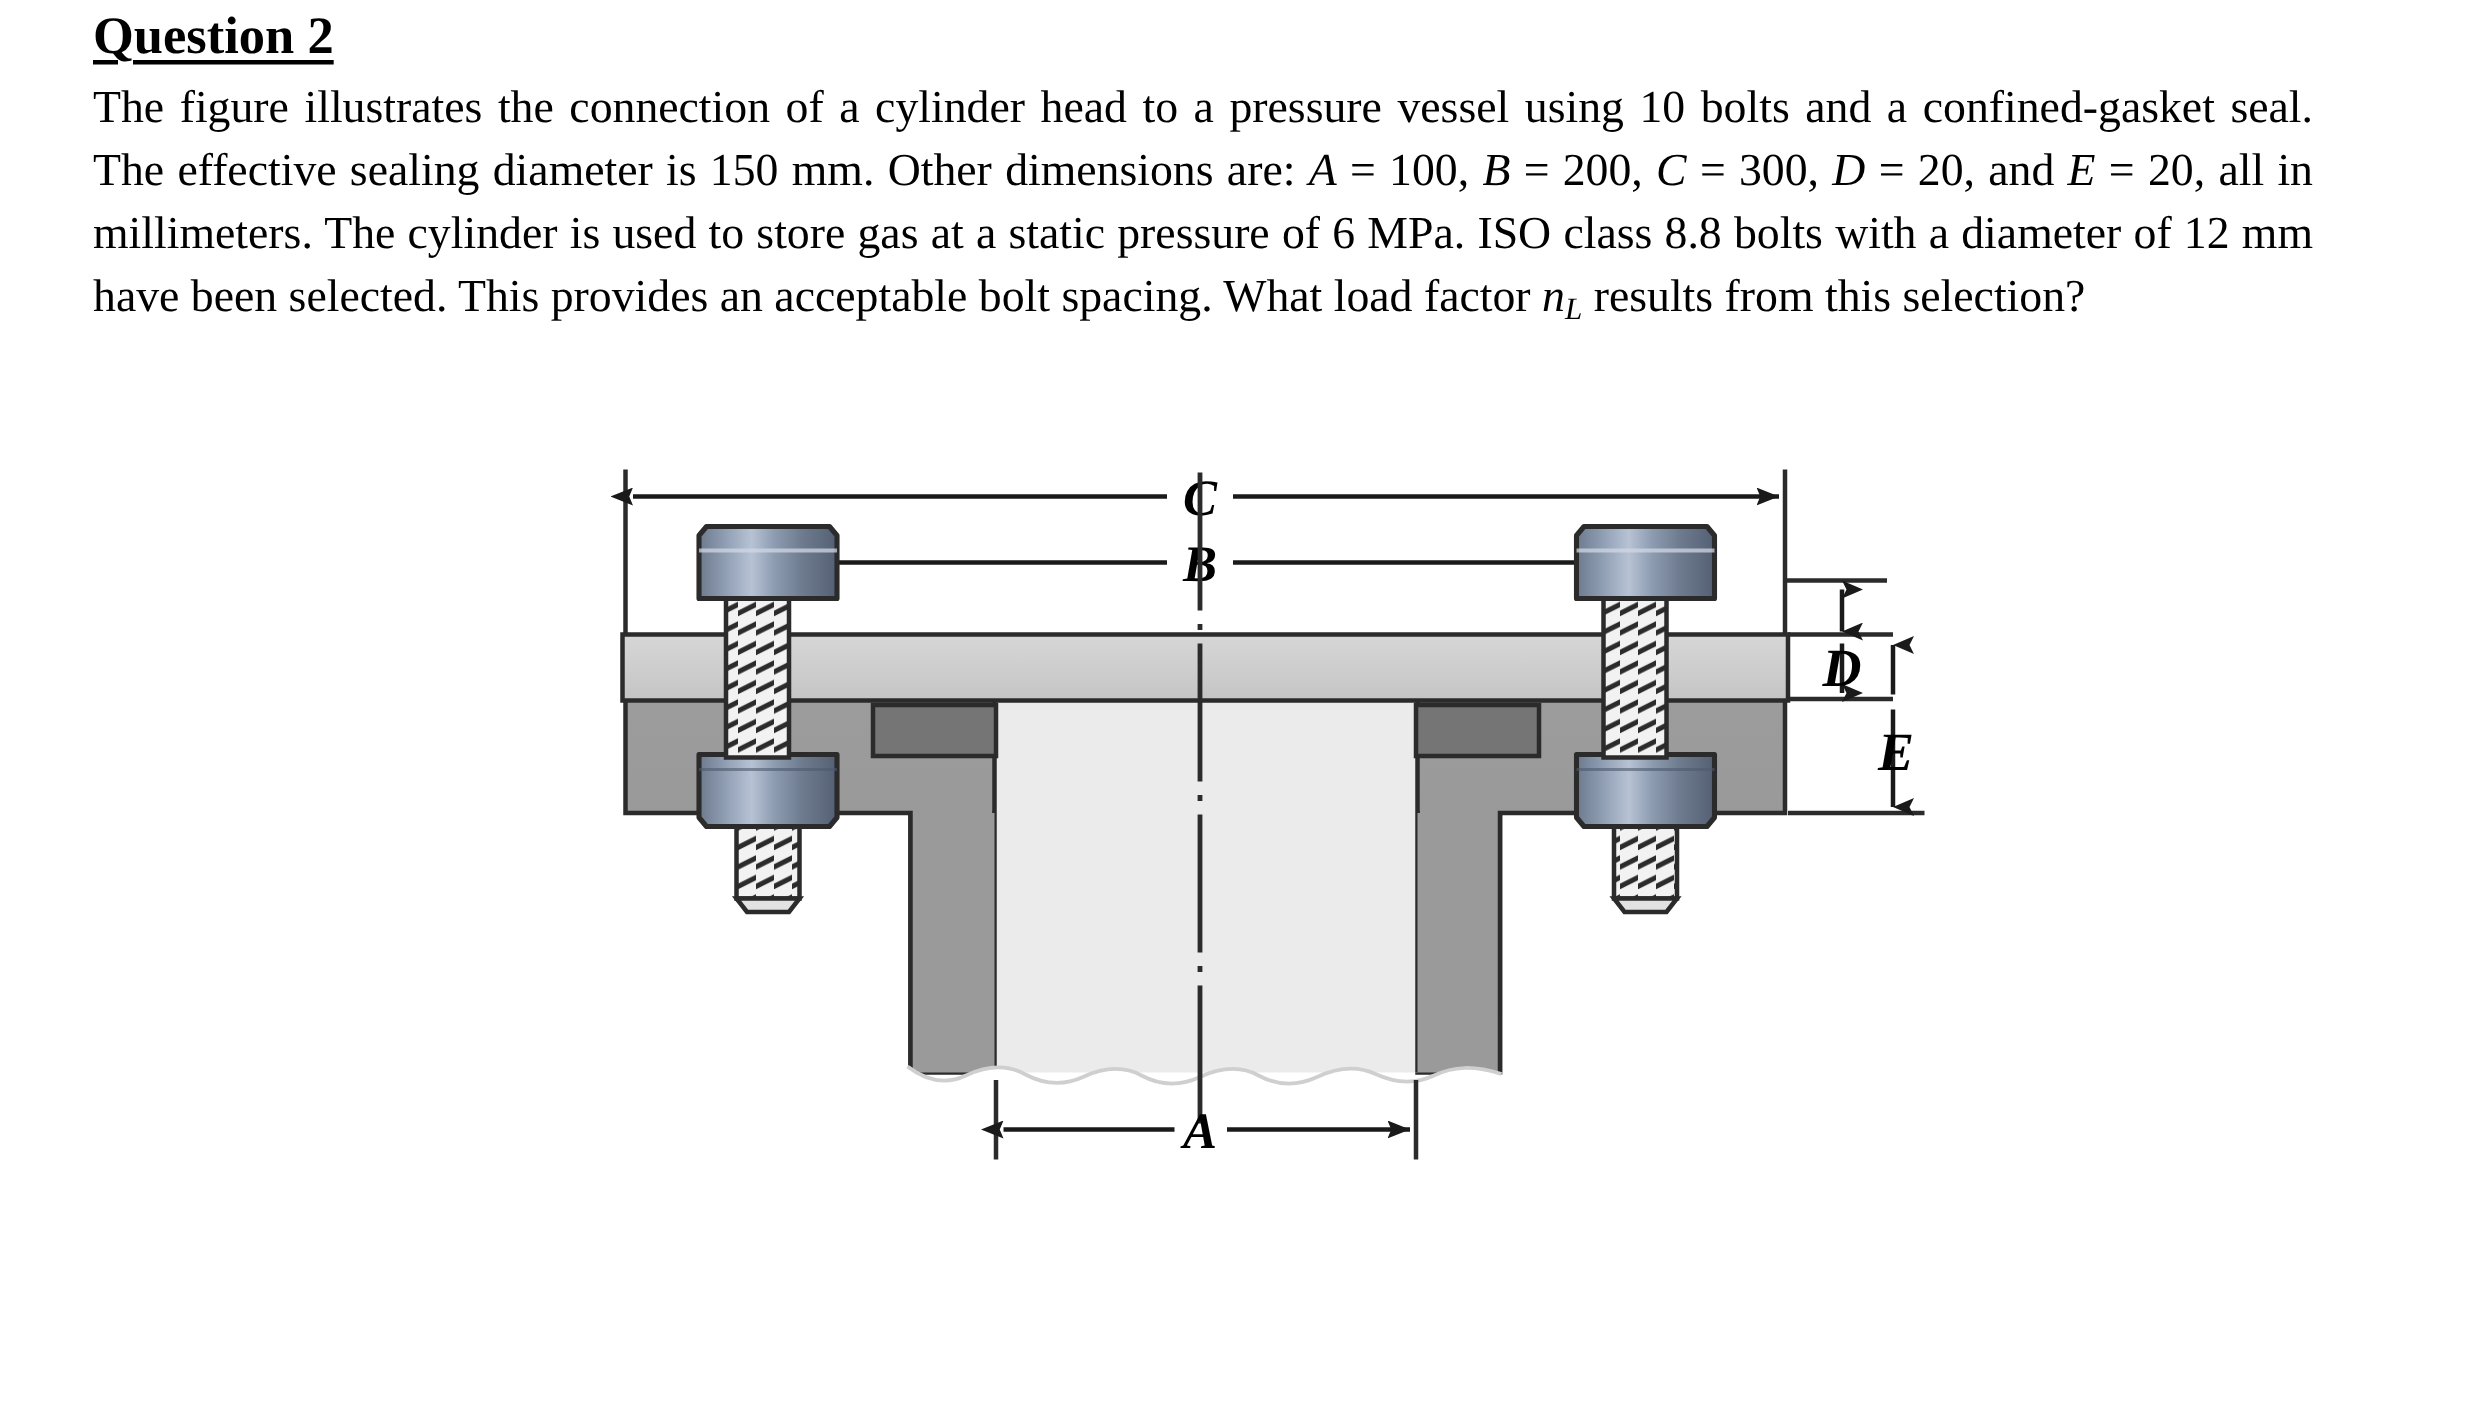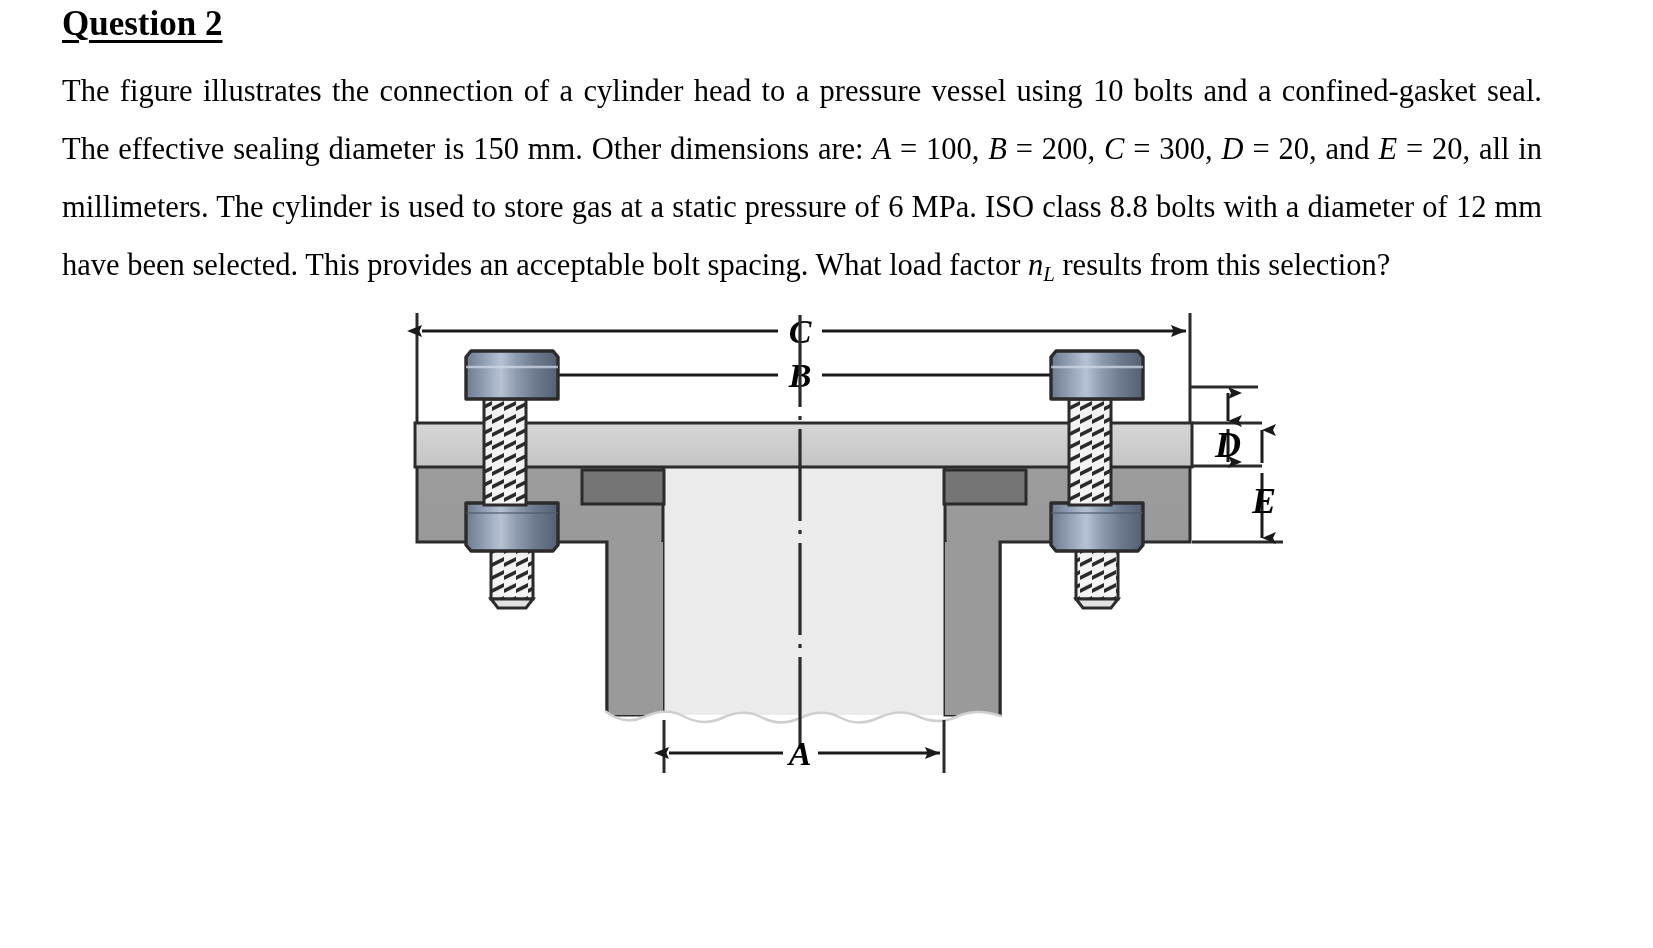--- a/index.html
+++ b/index.html
@@ -34,24 +34,24 @@
     letter-spacing: 0px;
     text-decoration: underline;
     text-underline-offset: 5px;
     text-decoration-thickness: 3px;
   }
 
   
   .prompt {
     position: absolute;
     left: 62px;
-    top: 62px;
+    top: 50px;
     width: 1480px;
     font-size: 30.5px;
-    line-height: 58px;
+    line-height: 42px;
     text-align: justify;
     text-justify: inter-word;
     hyphens: none;
   }
   .prompt .var { font-style: italic; }
   .sub {
     font-size: 0.68em;
     vertical-align: -0.28em;
     font-style: italic;
   }

